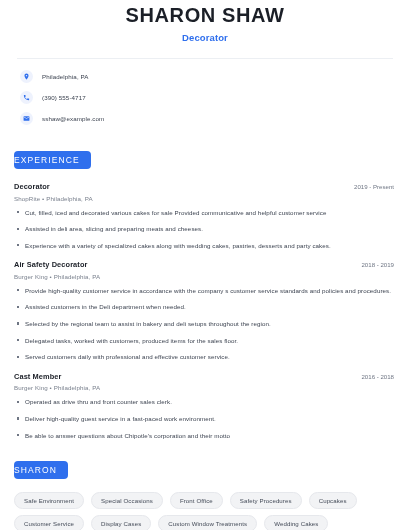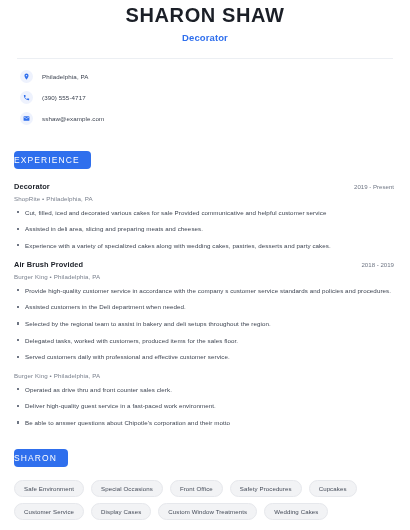--- a/index.html
+++ b/index.html
@@ -217,34 +217,38 @@
         <div class="job-sub">ShopRite • Philadelphia, PA</div>
         <ul class="bullets">
           <li>Cut, filled, iced and decorated various cakes for sale Provided communicative and helpful customer service</li>
           <li>Assisted in deli area, slicing and preparing meats and cheeses.</li>
           <li>Experience with a variety of specialized cakes along with wedding cakes, pastries, desserts and party cakes.</li>
         </ul>
       </div>
 
       <div class="job">
         <div class="job-head">
-          <span class="job-title">Air Brush Provided</span>
+          <span class="job-title">Air Safety Decorator</span>
           <span class="job-dates">2018 - 2019</span>
         </div>
         <div class="job-sub">Burger King • Philadelphia, PA</div>
         <ul class="bullets">
           <li>Provide high-quality customer service in accordance with the company s customer service standards and policies and procedures.</li>
           <li>Assisted customers in the Deli department when needed.</li>
           <li>Selected by the regional team to assist in bakery and deli setups throughout the region.</li>
           <li>Delegated tasks, worked with customers, produced items for the sales floor.</li>
           <li>Served customers daily with professional and effective customer service.</li>
         </ul>
       </div>
 
       <div class="job">
+        <div class="job-head">
+          <span class="job-title">Cast Member</span>
+          <span class="job-dates">2016 - 2018</span>
+        </div>
         <div class="job-sub">Burger King • Philadelphia, PA</div>
         <ul class="bullets">
           <li>Operated as drive thru and front counter sales clerk.</li>
           <li>Deliver high-quality guest service in a fast-paced work environment.</li>
           <li>Be able to answer questions about Chipotle's corporation and their motto</li>
         </ul>
       </div>
 
     </div>
   </div>

